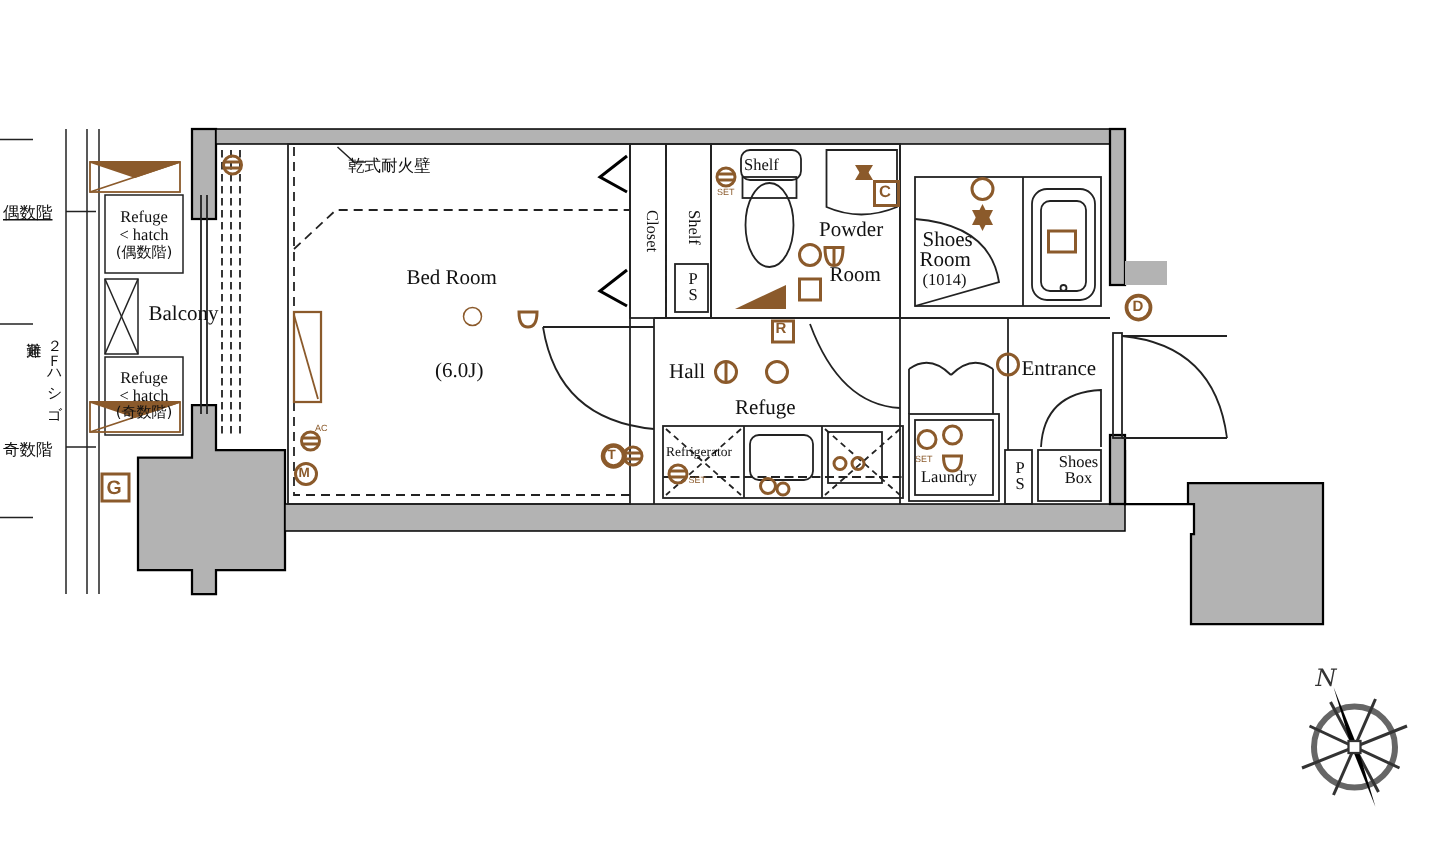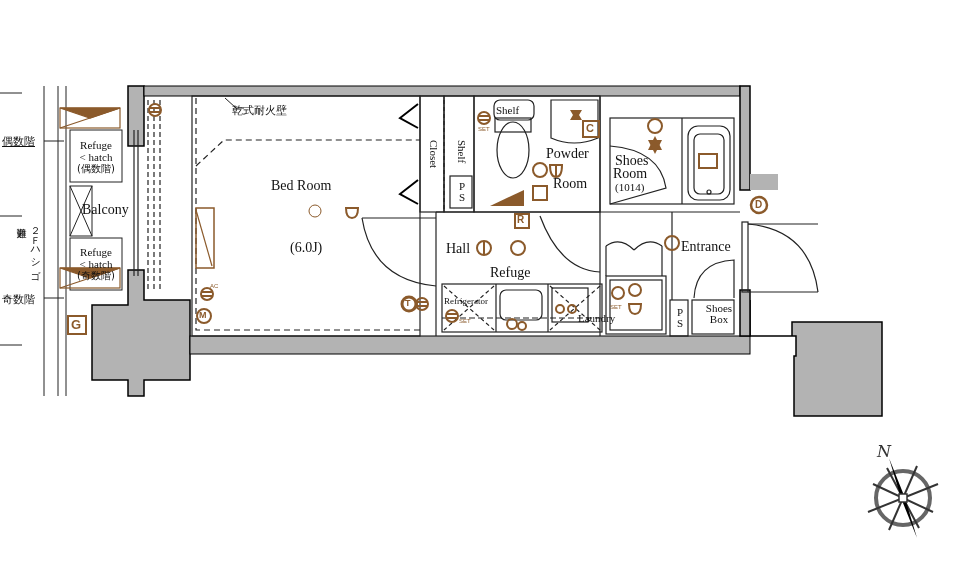--- a/index.html
+++ b/index.html
@@ -232,31 +232,31 @@
 
 <div class="lbl lbl-md" style="left:615px;top:154px;">Shoes</div>
 <div class="lbl lbl-md" style="left:613px;top:167px;">Room</div>
 <div class="lbl lbl-sm" style="left:615px;top:182px;">(1014)</div>
 
 <div class="lbl lbl-md" style="left:446px;top:242px;">Hall</div>
 <div class="lbl lbl-md" style="left:490px;top:266px;">Refuge</div>
 <div class="lbl" style="left:444px;top:297px;font-size:9px;text-align:center;">Refrigerator</div>
 
 <div class="lbl lbl-md" style="left:681px;top:240px;">Entrance</div>
-<div class="lbl lbl-sm" style="left:578px;top:313px;">Laundry</div>
+<div class="lbl lbl-sm" style="left:614px;top:313px;">Laundry</div>
 <div class="lbl lbl-sm center" style="left:673px;top:307px;width:14px;">
   <div>P</div>
   <div>S</div>
 </div>
 <div class="lbl lbl-sm center" style="left:693px;top:303px;width:52px;">
   <div>Shoes</div>
   <div>Box</div>
 </div>
 
-<div class="lbl lbl-md" style="left:82px;top:203px;">Balcony</div>
+<div class="lbl lbl-md" style="left:66px;top:203px;padding-left:33px;">Balcony</div>
 
 <div class="lbl lbl-sm center" style="left:72px;top:139px;width:48px;line-height:12px;">
   <div>Refuge</div>
   <div>&lt; hatch</div>
   <div style="font-family:'DejaVu Sans',sans-serif;font-size:10px;">(偶数階)</div>
 </div>
 <div class="lbl lbl-sm center" style="left:72px;top:246px;width:48px;line-height:12px;">
   <div>Refuge</div>
   <div>&lt; hatch</div>
   <div style="font-family:'DejaVu Sans',sans-serif;font-size:10px;">(奇数階)</div>

